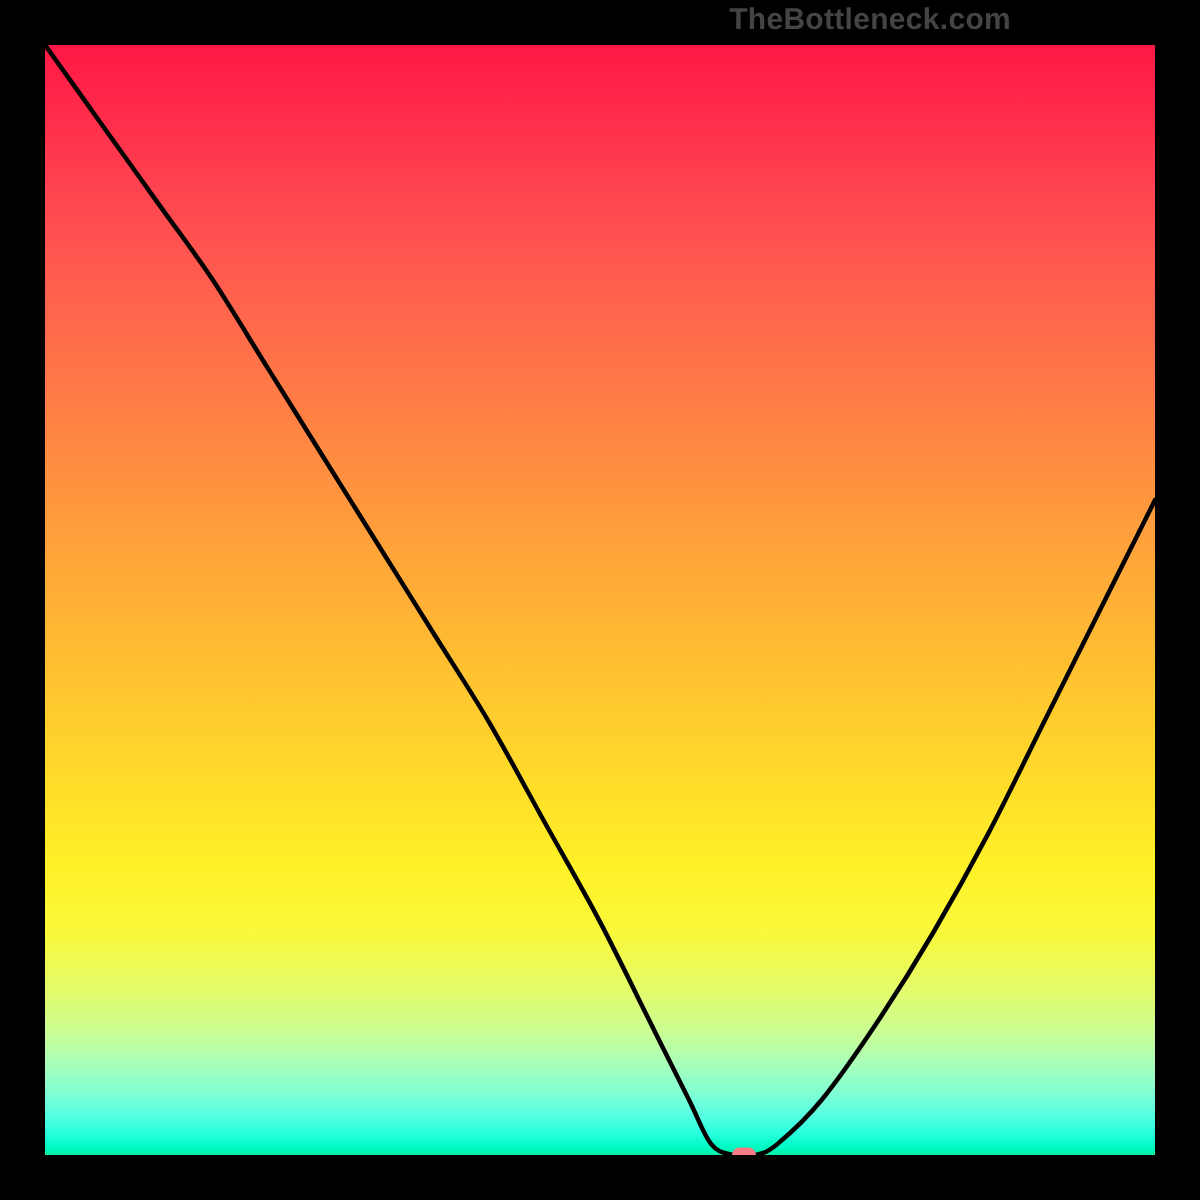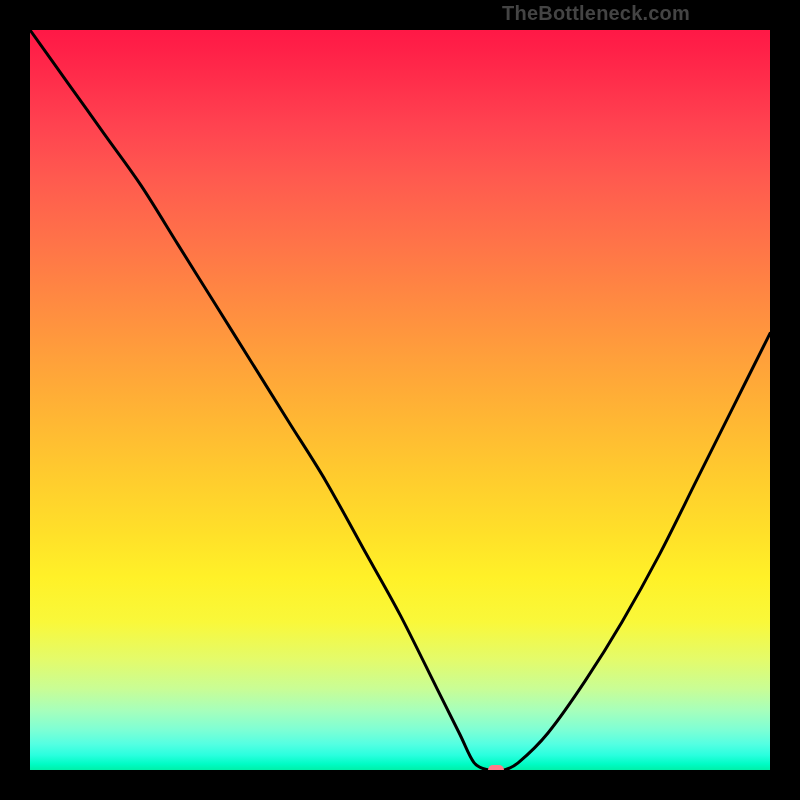--- a/index.html
+++ b/index.html
@@ -9,21 +9,20 @@
     height: 800px;
     background: #000;
     overflow: hidden;
     font-family: Arial, Helvetica, sans-serif;
   }
   .chart-container {
     position: relative;
     width: 684px;
     height: 800px;
     background: #000;
-    padding-left: 16px;
   }
   .watermark {
     position: absolute;
     top: 2px;
     right: 10px;
     color: #444;
     font-size: 20px;
     font-weight: bold;
     letter-spacing: 0.2px;
     z-index: 10;

